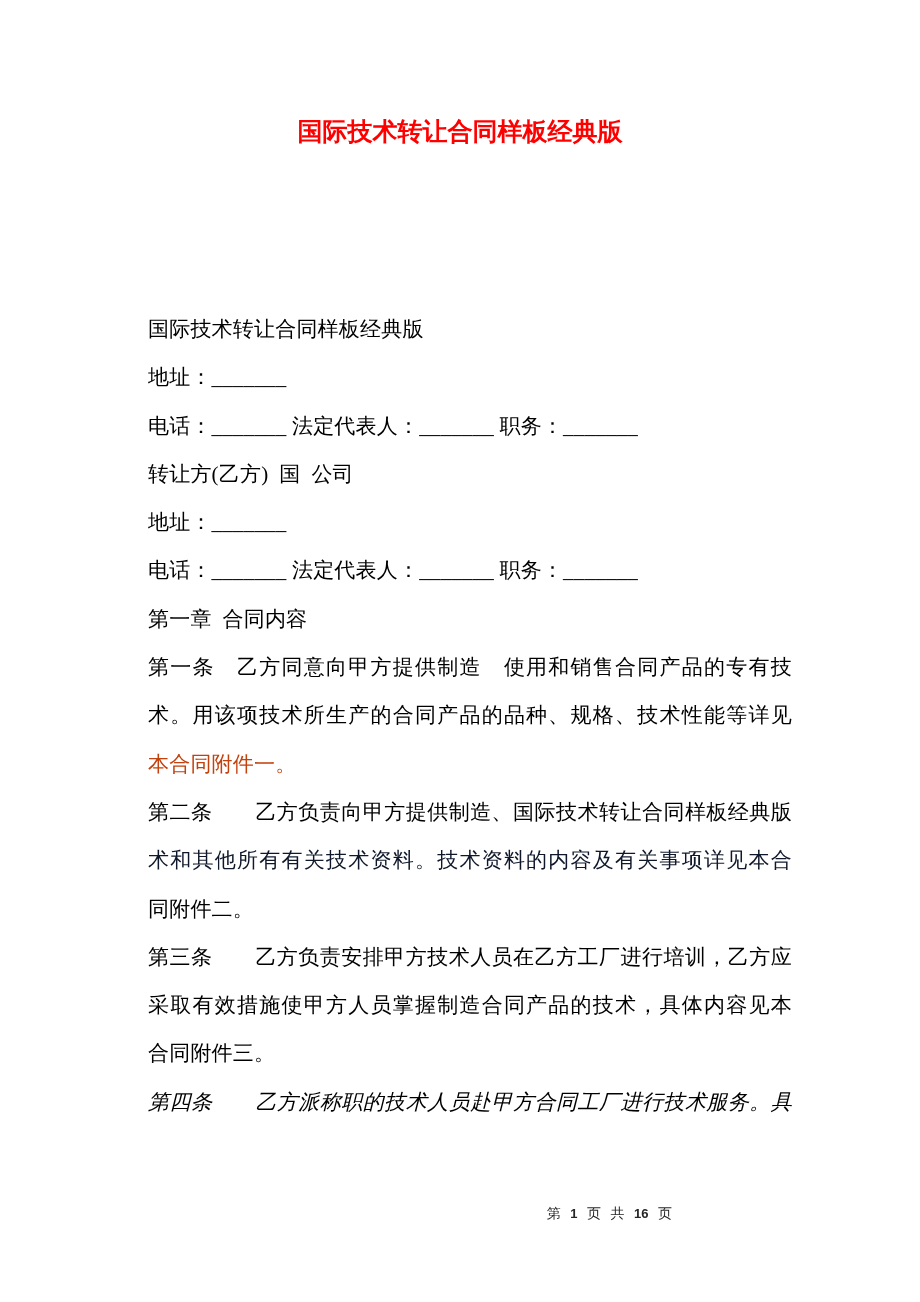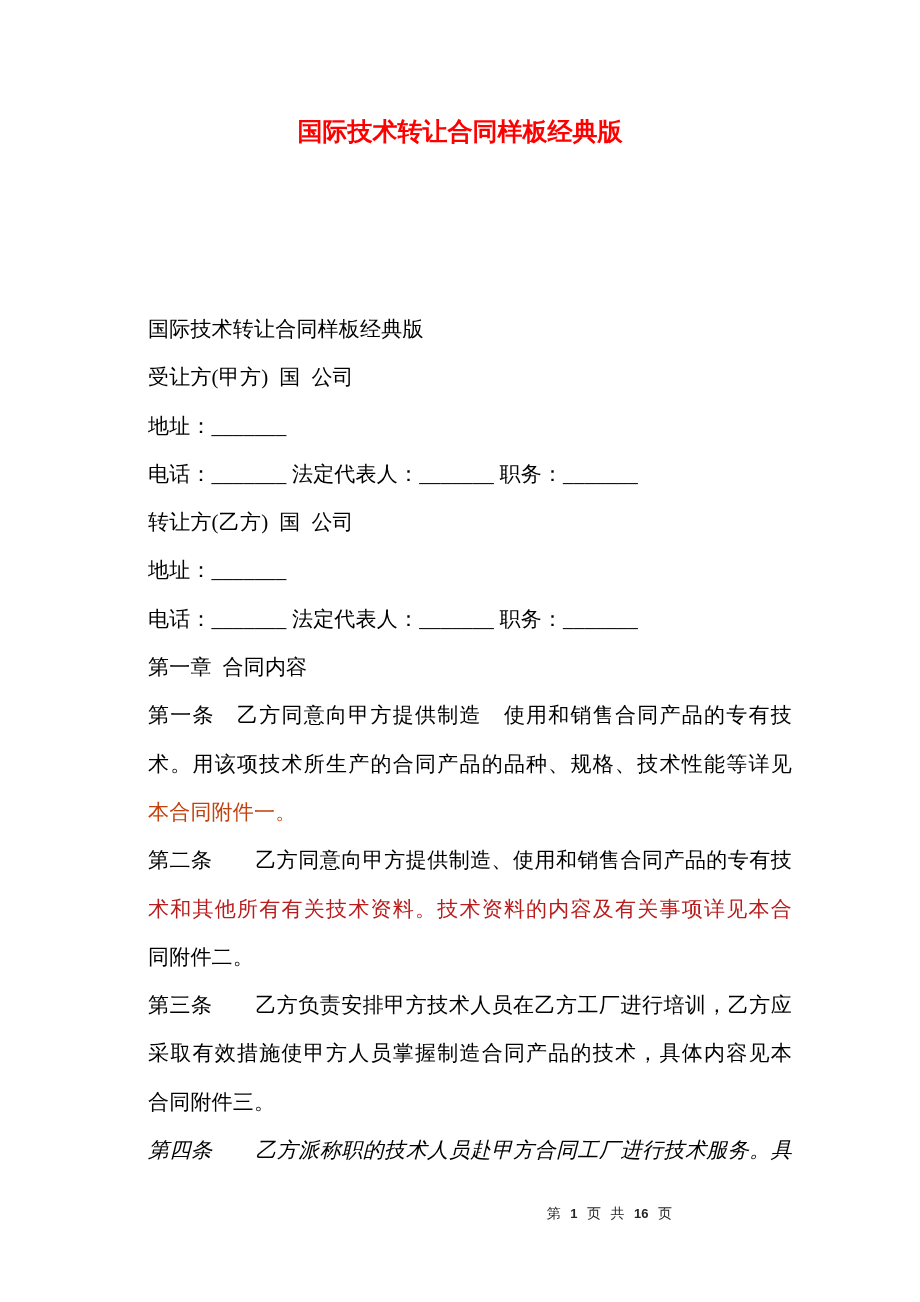--- a/index.html
+++ b/index.html
@@ -69,32 +69,31 @@
 </style>
 </head>
 <body>
 
 <div class="page">
 
   <h1 class="doc-title" style="color: rgb(255, 0, 0);">国际技术转让合同样板经典版</h1>
 
   <div class="doc-body">
       <div class="doc-line" style="color: rgb(0, 0, 0);">国际技术转让合同样板经典版</div>
-      <div class="doc-line" style="color: rgb(0, 0, 0);">受让方(甲方)  国  公司</div>
       <div class="doc-line" style="color: rgb(0, 0, 0);">地址：_______</div>
       <div class="doc-line" style="color: rgb(0, 0, 0);">电话：_______ 法定代表人：_______ 职务：_______</div>
       <div class="doc-line" style="color: rgb(0, 0, 0);">转让方(乙方)  国  公司</div>
       <div class="doc-line" style="color: rgb(0, 0, 0);">地址：_______</div>
       <div class="doc-line" style="color: rgb(0, 0, 0);">电话：_______ 法定代表人：_______ 职务：_______</div>
       <div class="doc-line" style="color: rgb(0, 0, 0);">第一章  合同内容</div>
       <div class="doc-line justify" style="color: rgb(0, 0, 0);">第一条　乙方同意向甲方提供制造　使用和销售合同产品的专有技</div>
       <div class="doc-line justify" style="color: rgb(0, 0, 0);">术。用该项技术所生产的合同产品的品种、规格、技术性能等详见</div>
       <div class="doc-line" style="color: #c2410c;">本合同附件一。</div>
-      <div class="doc-line justify" style="color: rgb(0, 0, 0);">第二条　　乙方同意向甲方提供制造、使用和销售合同产品的专有技</div>
-      <div class="doc-line justify" style="color: #b91c1c;">术和其他所有有关技术资料。技术资料的内容及有关事项详见本合</div>
+      <div class="doc-line justify" style="color: rgb(0, 0, 0);">第二条　　乙方负责向甲方提供制造、国际技术转让合同样板经典版</div>
+      <div class="doc-line justify" style="color: #0f172a;">术和其他所有有关技术资料。技术资料的内容及有关事项详见本合</div>
       <div class="doc-line" style="color: rgb(0, 0, 0);">同附件二。</div>
       <div class="doc-line justify" style="color: rgb(0, 0, 0);">第三条　　乙方负责安排甲方技术人员在乙方工厂进行培训，乙方应</div>
       <div class="doc-line justify" style="color: rgb(0, 0, 0);">采取有效措施使甲方人员掌握制造合同产品的技术，具体内容见本</div>
       <div class="doc-line" style="color: rgb(0, 0, 0);">合同附件三。</div>
       <div class="doc-line justify" style="color: rgb(0, 0, 0); font-style: italic;">第四条　　乙方派称职的技术人员赴甲方合同工厂进行技术服务。具</div>
     </div>
 
   <div class="page-footer">
     <span>第</span>
     <span class="num">1</span>

